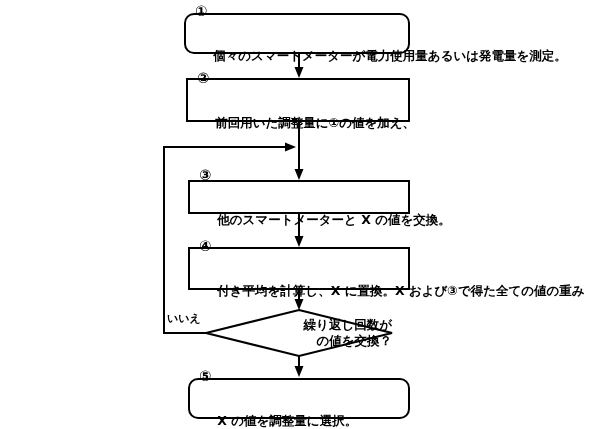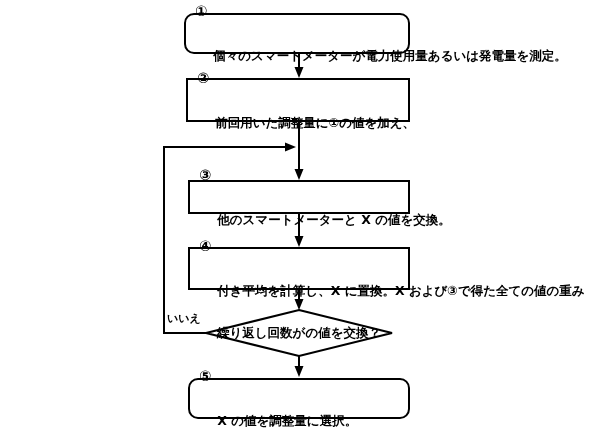--- a/index.html
+++ b/index.html
@@ -11,21 +11,21 @@
   .node{
     position:absolute;box-sizing:border-box;background:#fff;border:2px solid #000;
     display:flex;align-items:center;padding:2px 6px 2px 9px;
     font-weight:bold;font-size:12.5px;line-height:17px;
   }
   .node .row{display:flex;align-items:flex-start;gap:6px;}
   .node .num{font-size:14.5px;line-height:17px;flex:0 0 auto;}
   .node .txt{display:flex;white-space:nowrap;margin-top:44px;}
   .rounded{border-radius:10px;}
   .diamond-text{
-    position:absolute;display:flex;flex-direction:row;align-items:center;justify-content:center;
+    position:absolute;display:flex;flex-direction:column;align-items:flex-end;justify-content:center;
     font-weight:bold;font-size:12.5px;line-height:16px;text-align:center;white-space:nowrap;
   }
   .edge-label{position:absolute;font-weight:bold;font-size:11px;white-space:nowrap;}
   .edge-label.yes{text-align:right;margin-top:29px;}
 </style>
 </head>
 <body>
 
 <div class="canvas">
 

